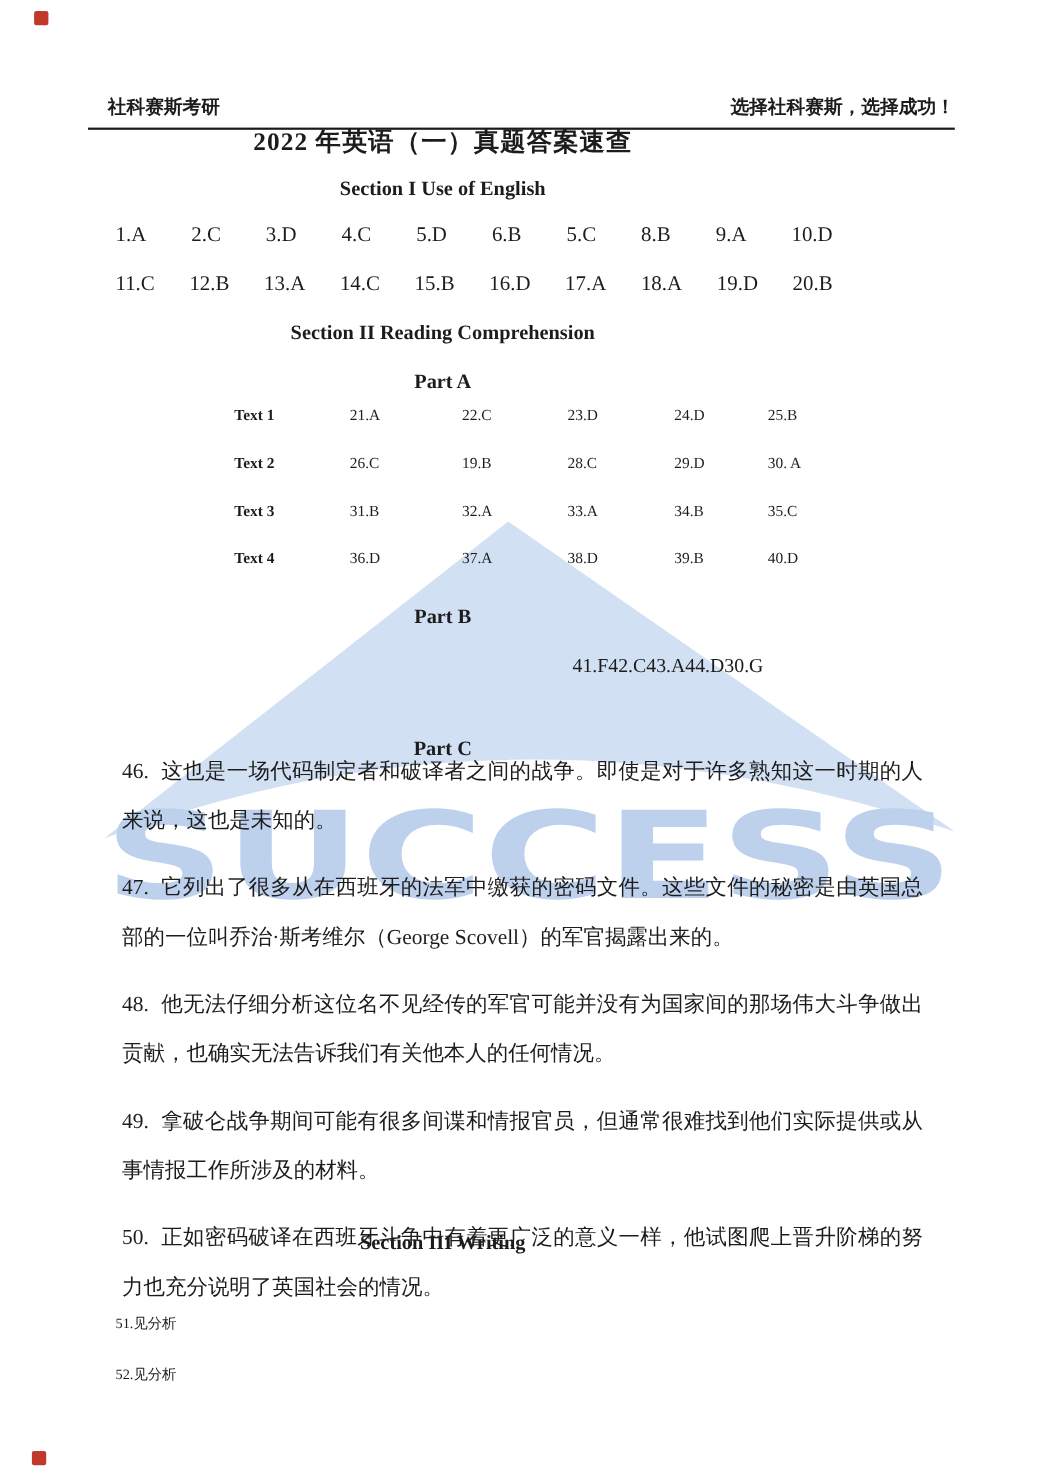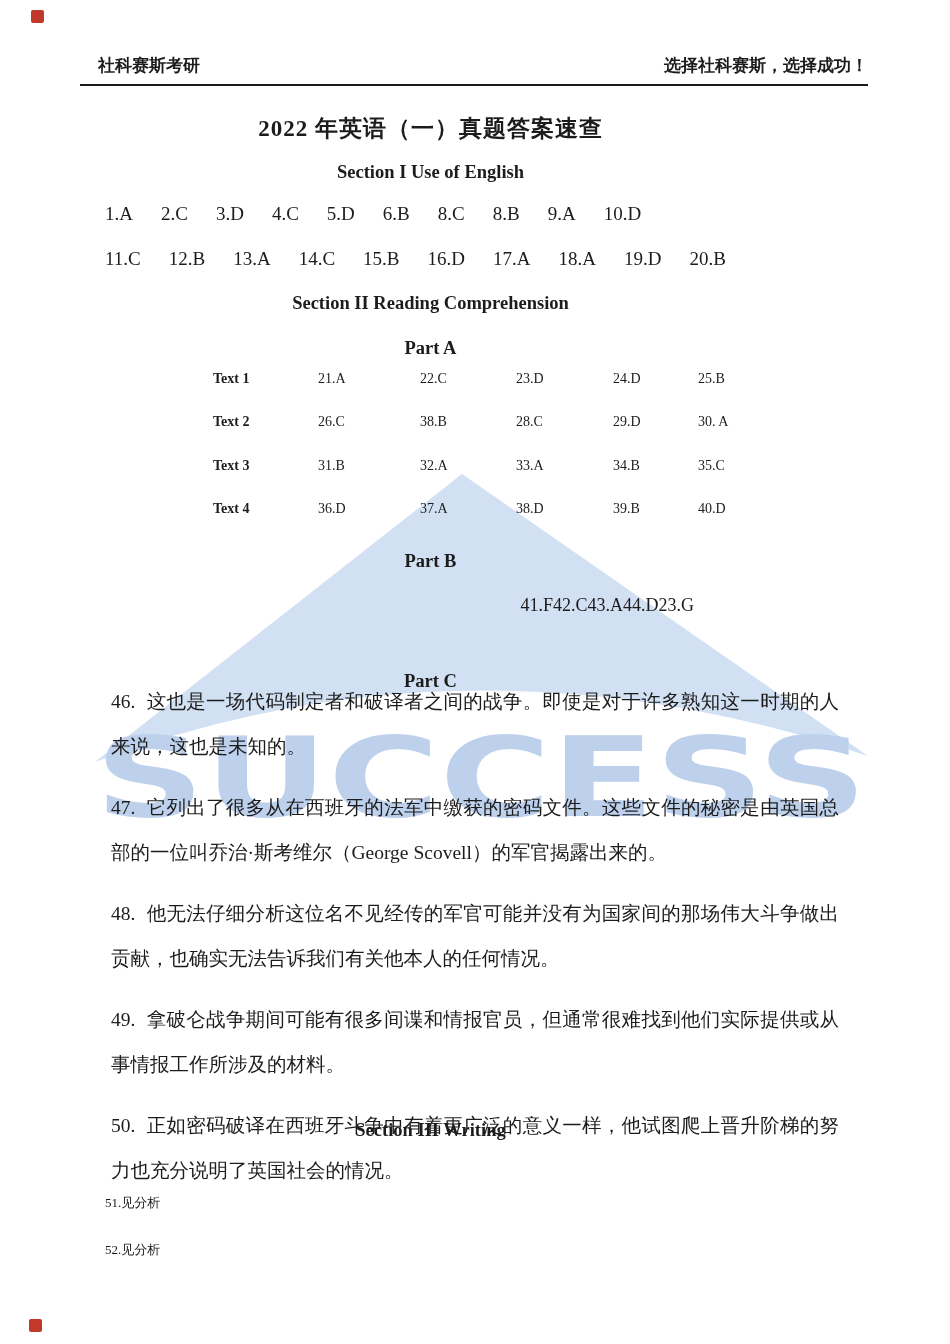--- a/index.html
+++ b/index.html
@@ -7,39 +7,39 @@
     position:relative;
     width:950px;height:1344px;
     background:#ffffff;
     overflow:hidden;
     font-family:"Liberation Serif","DejaVu Serif",serif;
     color:#1c1c1c;
   }
   .wm{position:absolute;left:0;top:0;width:950px;height:1344px;z-index:0;}
   .content{position:absolute;inset:0;z-index:1;}
   .abs{position:absolute;}
-  .center{left:0;width:805px;text-align:center;padding-left:28px;}
+  .center{left:0;width:805px;text-align:center;}
 
   .redmark{position:absolute;width:13px;height:13px;background:#c0392b;border-radius:2px;z-index:2;}
 
   .header-row{
-    top:54px;left:80px;width:788px;
+    top:86px;left:80px;width:788px;
     display:flex;justify-content:space-between;align-items:flex-end;
     border-bottom:2px solid #1a1a1a;
     padding-bottom:7px;
     font-size:17px;font-weight:bold;
   }
   .header-row .brand{margin-left:18px;}
 
   .doc-title{top:113px;font-size:23px;font-weight:bold;letter-spacing:1px;}
   .sec-head{font-size:18.5px;font-weight:bold;}
 
   .ans-row{
     left:105px;width:652px;
-    display:flex;justify-content:flex-start;
+    display:flex;justify-content:space-between;
     font-size:19px;
     gap:28px;
   }
   .pa-grid{
     top:371px;left:213px;
     display:grid;
     grid-template-columns:105px 102px 96px 97px 85px auto;
     grid-auto-rows:43.4px;
     font-size:14px;
   }
@@ -85,21 +85,21 @@
 
     <div class="abs center sec-head" style="top:162px">Section I Use of English</div>
 
     <div class="abs ans-row" style="top:203px">
       <span>1.A</span>
       <span>2.C</span>
       <span>3.D</span>
       <span>4.C</span>
       <span>5.D</span>
       <span>6.B</span>
-      <span>8.C</span>
+      <span>5.C</span>
       <span>8.B</span>
       <span>9.A</span>
       <span>10.D</span>
     </div>
 
     <div class="abs ans-row" style="top:248px">
       <span>11.C</span>
       <span>12.B</span>
       <span>13.A</span>
       <span>14.C</span>
@@ -117,21 +117,21 @@
     <div class="abs pa-grid">
       <div class="pa-label">Text 1</div>
       <div>21.A</div>
       <div>22.C</div>
       <div>23.D</div>
       <div>24.D</div>
       <div>25.B</div>
 
       <div class="pa-label">Text 2</div>
       <div>26.C</div>
-      <div>38.B</div>
+      <div>19.B</div>
       <div>28.C</div>
       <div>29.D</div>
       <div>30. A</div>
 
       <div class="pa-label">Text 3</div>
       <div>31.B</div>
       <div>32.A</div>
       <div>33.A</div>
       <div>34.B</div>
       <div>35.C</div>
@@ -144,21 +144,21 @@
       <div>40.D</div>
     </div>
 
     <div class="abs center sec-head" style="top:551px">Part B</div>
 
     <div class="abs pb-row">
       <span>41.F</span>
       <span>42.C</span>
       <span>43.A</span>
       <span>44.D</span>
-      <span>23.G</span>
+      <span>30.G</span>
     </div>
 
     <div class="abs center sec-head" style="top:671px">Part C</div>
 
     <div class="abs partc">
       <p><span class="cnum">46.</span><span>这也是一场代码制定者和破译者之间的战争。即使是对于许多熟知这一时期的人来说，这也是未知的。</span></p>
       <p><span class="cnum">47.</span><span>它列出了很多从在西班牙的法军中缴获的密码文件。这些文件的秘密是由英国总部的一位叫乔治·斯考维尔（George Scovell）的军官揭露出来的。</span></p>
       <p><span class="cnum">48.</span><span>他无法仔细分析这位名不见经传的军官可能并没有为国家间的那场伟大斗争做出贡献，也确实无法告诉我们有关他本人的任何情况。</span></p>
       <p><span class="cnum">49.</span><span>拿破仑战争期间可能有很多间谍和情报官员，但通常很难找到他们实际提供或从事情报工作所涉及的材料。</span></p>
       <p><span class="cnum">50.</span><span>正如密码破译在西班牙斗争中有着更广泛的意义一样，他试图爬上晋升阶梯的努力也充分说明了英国社会的情况。</span></p>

